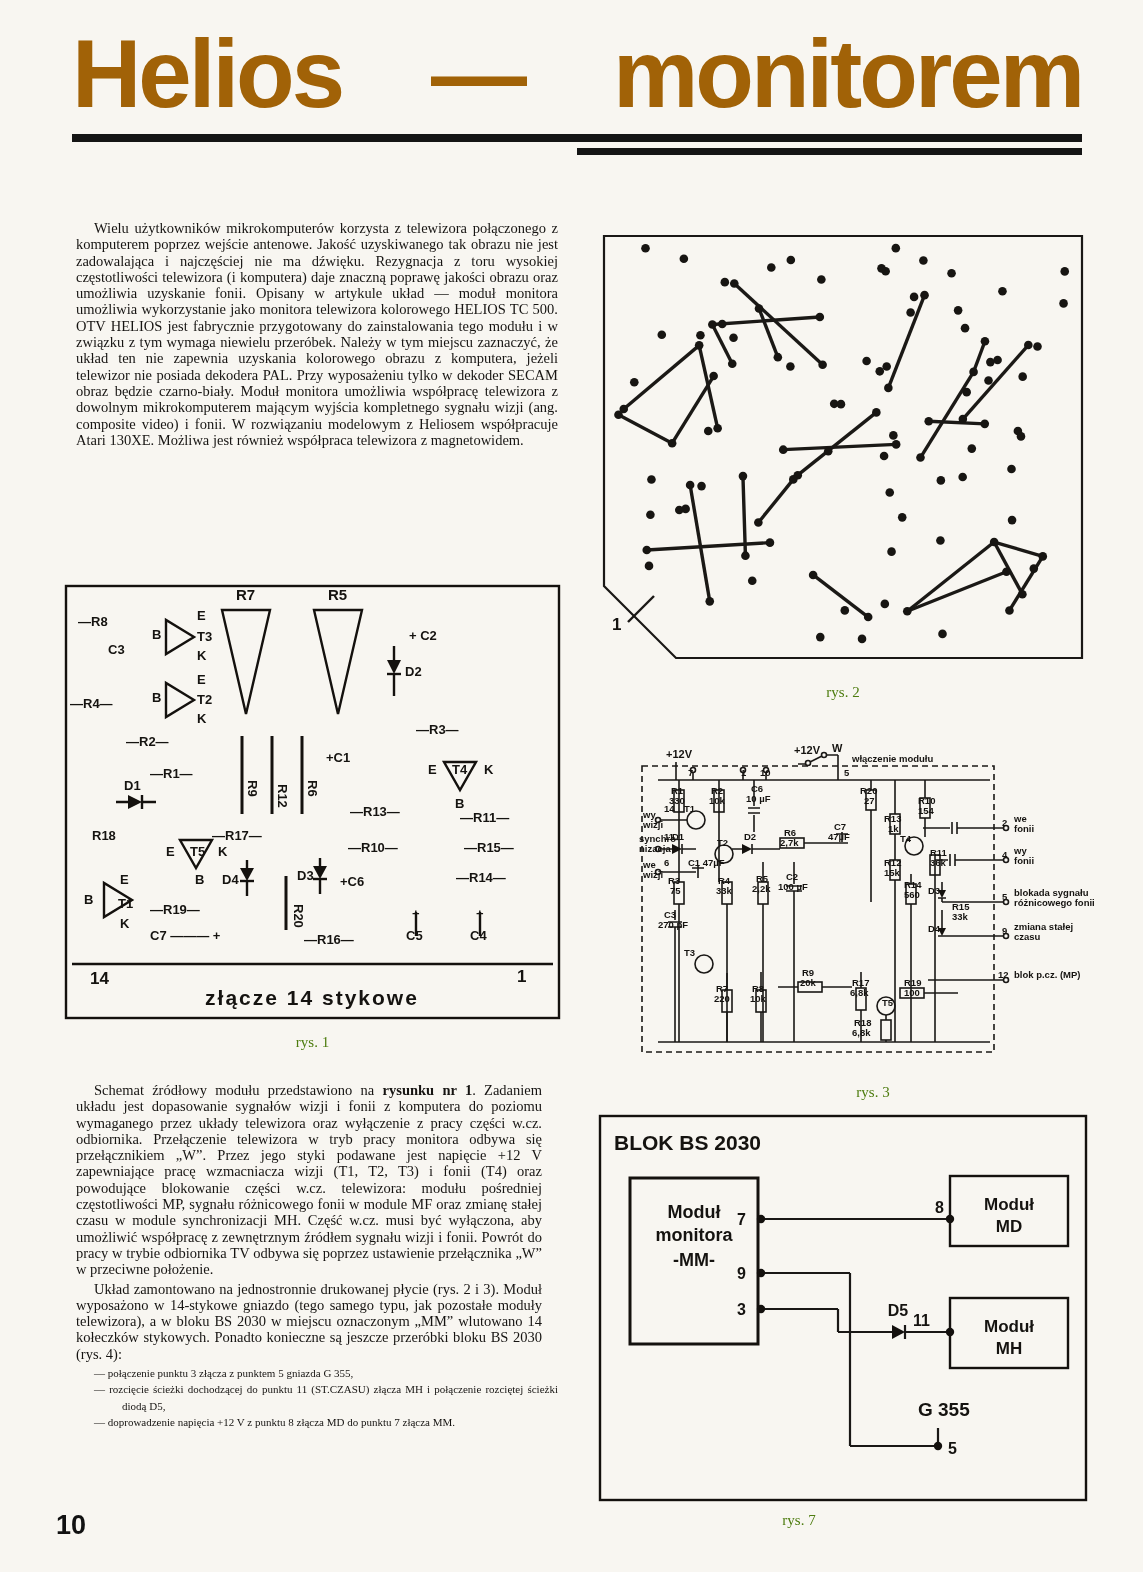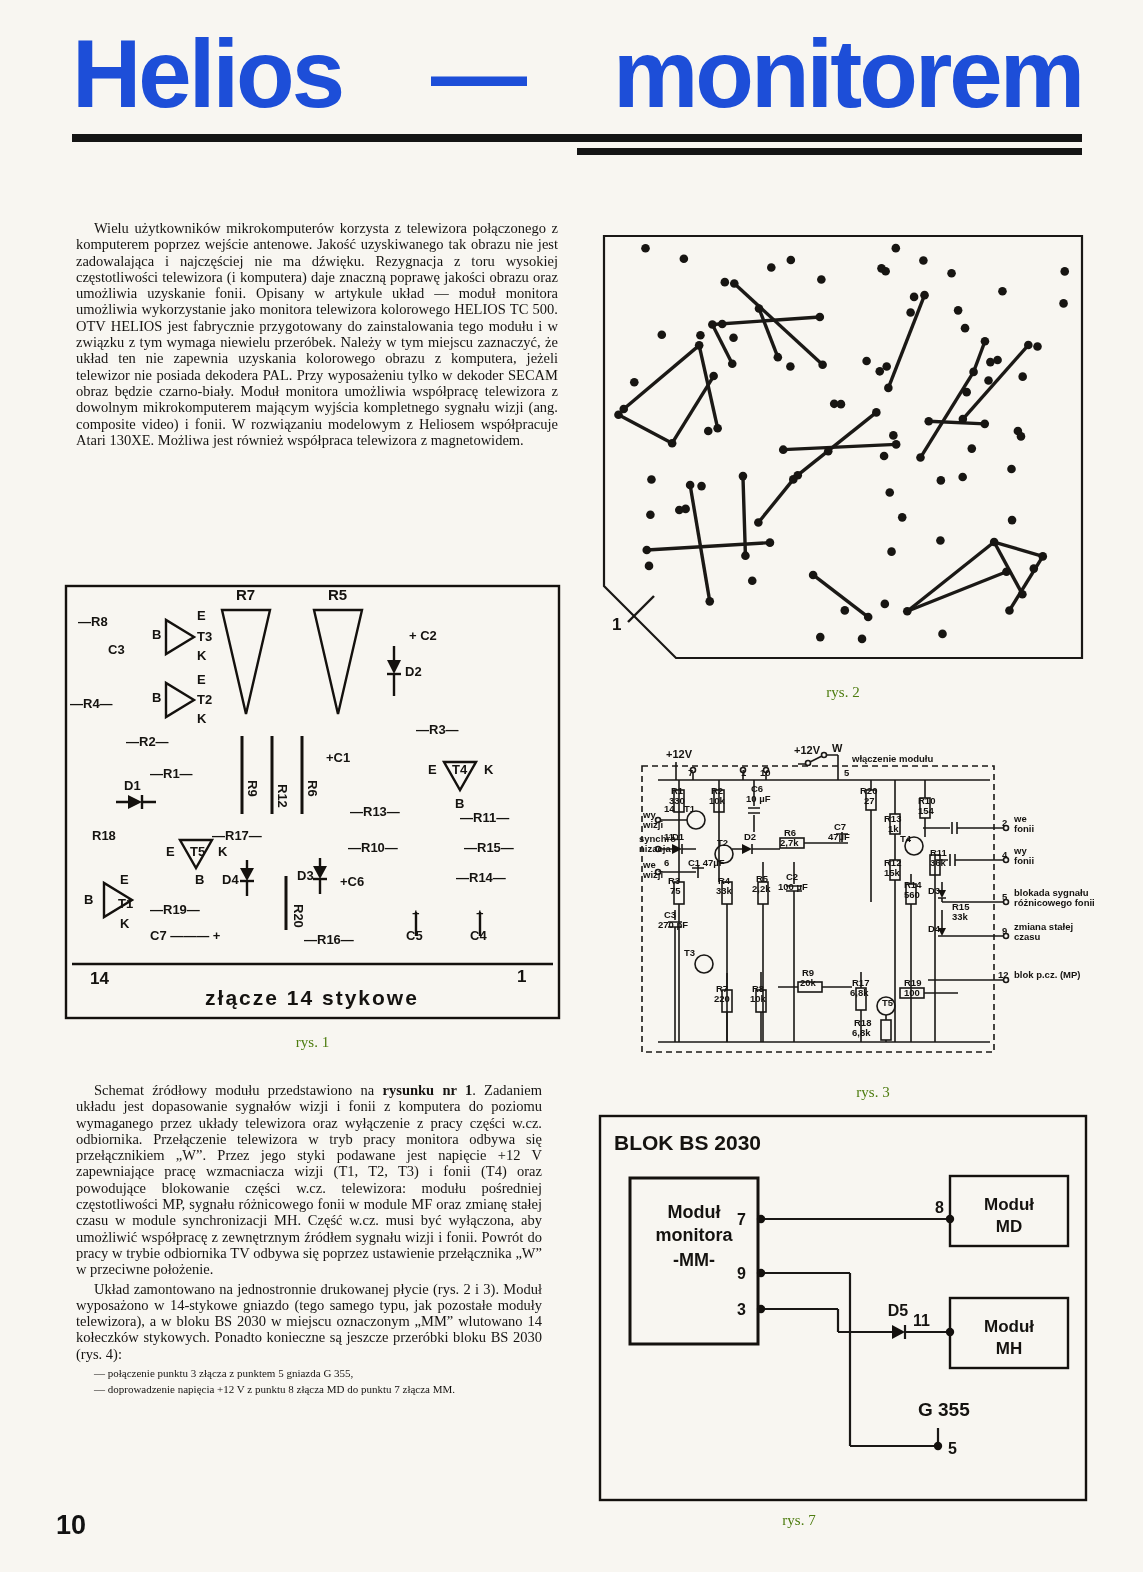--- a/index.html
+++ b/index.html
@@ -3,21 +3,21 @@
 <meta charset="utf-8">
 <style>
   html,body{margin:0;padding:0;background:#c9c7c2;}
   .page{position:relative;width:1143px;height:1572px;background:#f8f6f1;
         font-family:"Liberation Serif",serif;color:#161412;overflow:hidden;}
 
   
   .masthead{position:absolute;left:72px;top:26px;width:1010px;}
   .title-row{display:flex;justify-content:space-between;align-items:baseline;
              font-family:"Liberation Sans",sans-serif;font-weight:700;
-             font-size:96px;line-height:1;letter-spacing:-3px;color:#1d4ed8;}
+             font-size:96px;line-height:1;letter-spacing:-3px;color:#a16207;}
   .rule-full{height:8px;background:#151515;margin-top:12px;}
   .rule-half{height:7px;background:#151515;margin-top:6px;margin-left:505px;}
 
   
   .body-text{font-size:14.5px;line-height:16.3px;text-align:justify;margin:0;}
   .indent{text-indent:18px;}
   .intro{position:absolute;left:76px;top:220px;width:482px;}
   .left-flow{position:absolute;left:76px;top:1082px;width:482px;}
   .left-flow p{margin:0 16px 3px 0;}
   .bullet{font-size:11px;line-height:16.3px;padding-left:46px;text-indent:-28px;text-align:justify;}
@@ -504,18 +504,19 @@
       <text x="300" y="202" font-size="16" text-anchor="middle">D5</text>
       <text x="320" y="302" font-size="19">G 355</text>
     </svg>
     <figcaption class="figcap">rys. 7</figcaption>
   </figure>
 
   <div class="left-flow">
     <p class="body-text indent"><span>Schemat źródłowy modułu przedstawiono na </span><b>rysunku nr 1</b><span>. Zadaniem układu jest dopasowanie sygnałów wizji i fonii z komputera do poziomu wymaganego przez układy telewizora oraz wyłączenie z pracy części w.cz. odbiornika. Przełączenie telewizora w tryb pracy monitora odbywa się przełącznikiem „W”. Przez jego styki podawane jest napięcie +12 V zapewniające pracę wzmacniacza wizji (T1, T2, T3) i fonii (T4) oraz powodujące blokowanie części w.cz. telewizora: modułu pośredniej częstotliwości MP, sygnału różnicowego fonii w module MF oraz zmianę stałej czasu w module synchronizacji MH. Część w.cz. musi być wyłączona, aby umożliwić współpracę z zewnętrznym źródłem sygnału wizji i fonii. Powrót do pracy w trybie odbiornika TV odbywa się poprzez ustawienie przełącznika „W” w przeciwne położenie.</span></p>
     <p class="body-text indent">Układ zamontowano na jednostronnie drukowanej płycie (rys. 2 i 3). Moduł wyposażono w 14-stykowe gniazdo (tego samego typu, jak pozostałe moduły telewizora), a w bloku BS 2030 w miejscu oznaczonym „MM” wlutowano 14 kołeczków stykowych. Ponadto konieczne są jeszcze przeróbki bloku BS 2030 (rys. 4):</p>
     <div class="bullet">— połączenie punktu 3 złącza z punktem 5 gniazda G 355,</div>
+    <div class="bullet">— rozcięcie ścieżki dochodzącej do punktu 11 (ST.CZASU) złącza MH i połączenie rozciętej ścieżki diodą D5,</div>
     <div class="bullet">— doprowadzenie napięcia +12 V z punktu 8 złącza MD do punktu 7 złącza MM.</div>
   </div>
 
   <div class="pageno">10</div>
 
 </div>
 
 </body></html>

